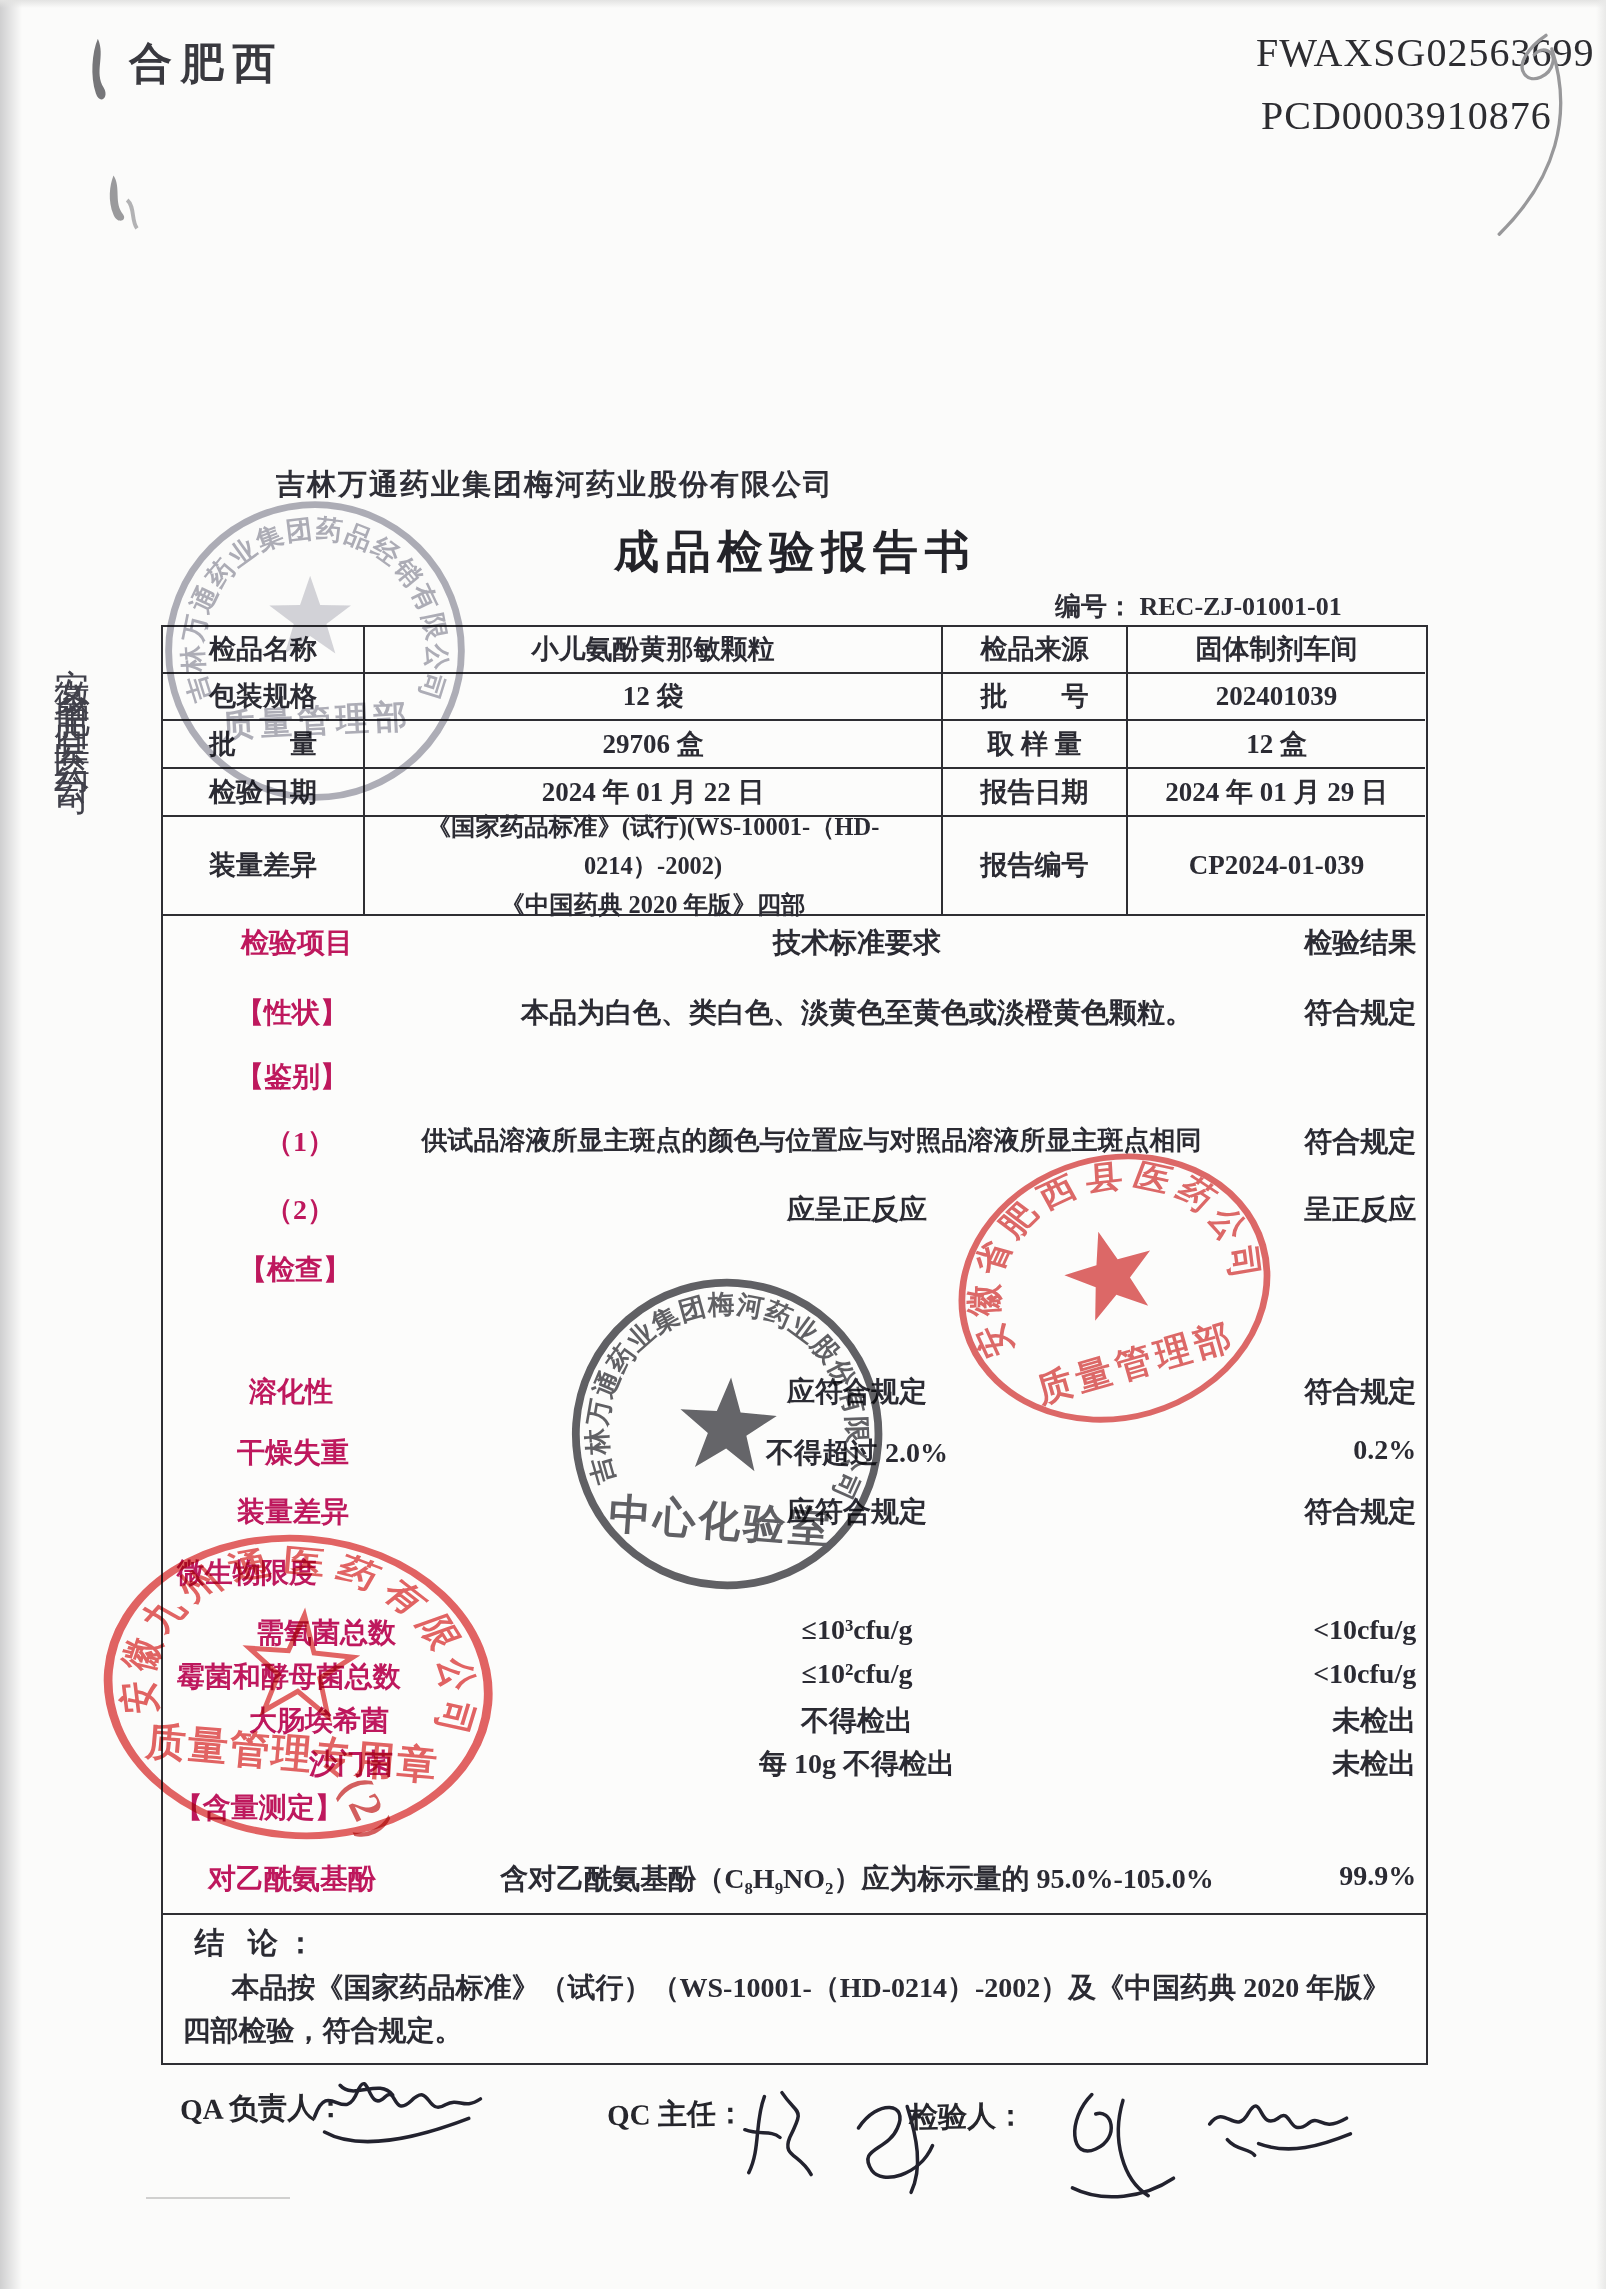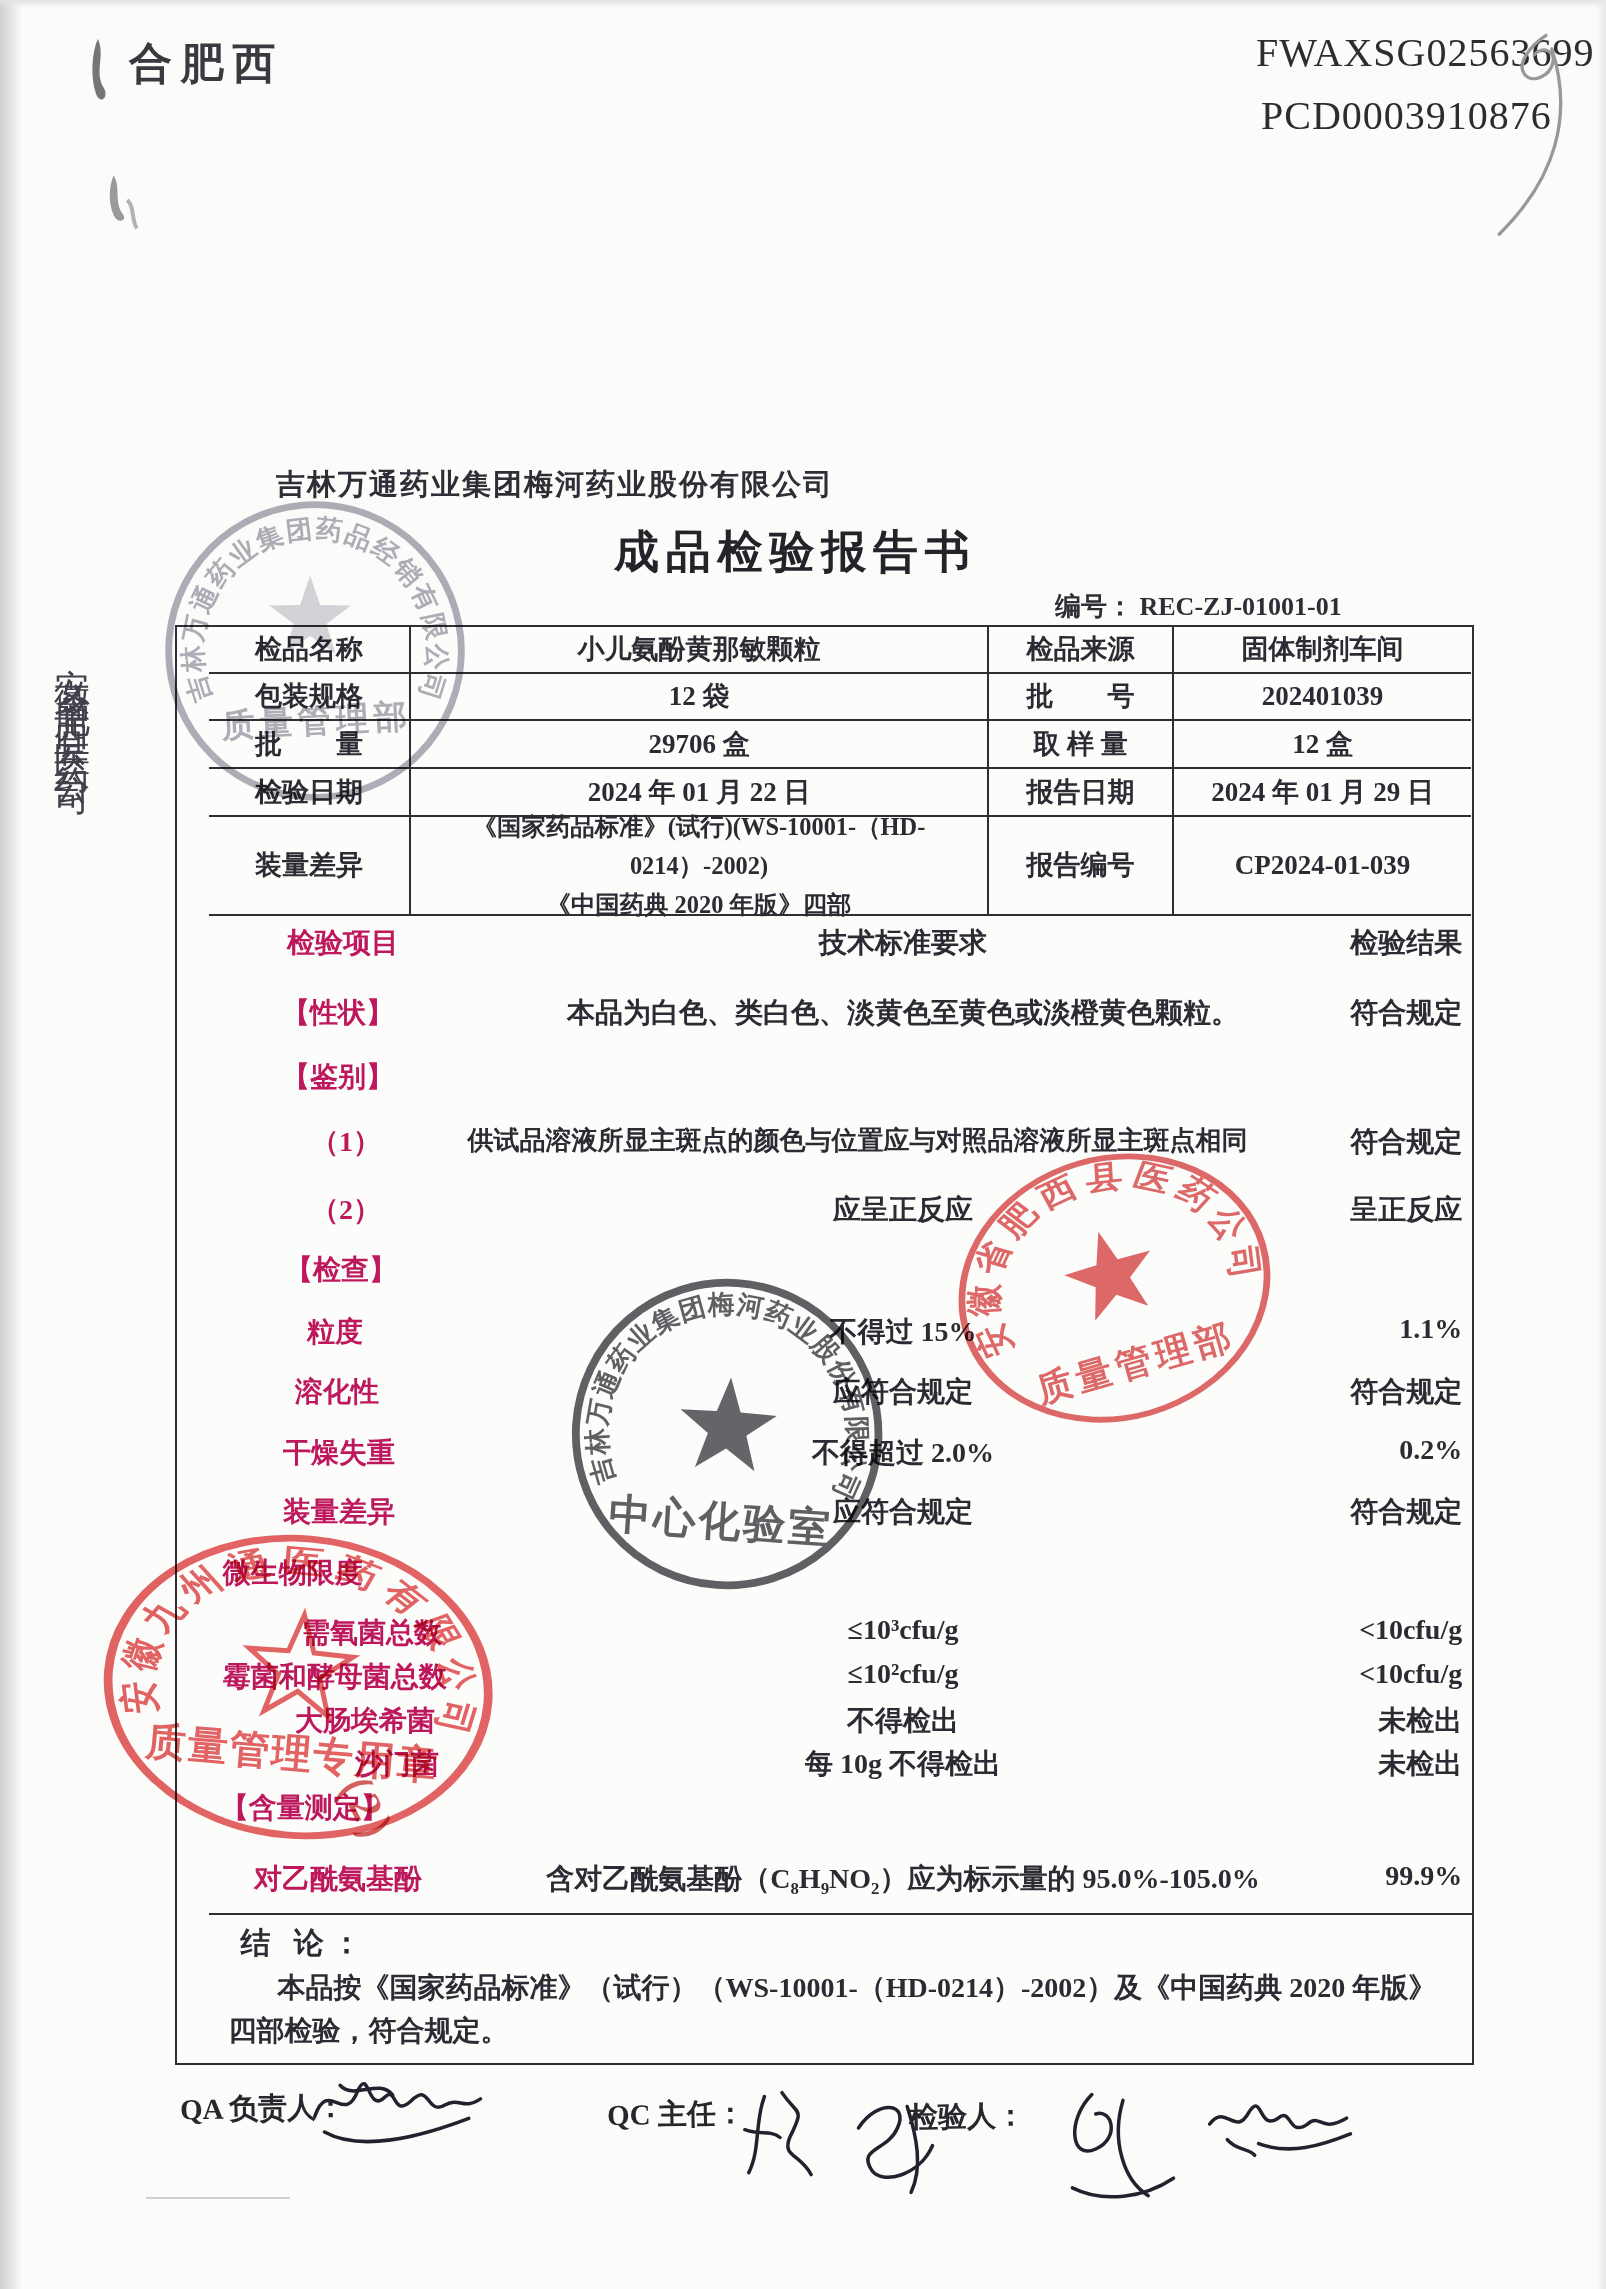--- a/index.html
+++ b/index.html
@@ -29,24 +29,23 @@
     writing-mode:vertical-rl;text-orientation:upright;
     font-size:36px;letter-spacing:12.7px;color:#41414b;font-weight:500;
   }
 
   .company{left:276px;top:465px;font-size:29px;font-weight:700;letter-spacing:2px;color:#2e2e36;}
   .title{left:614px;top:522px;font-size:45px;font-weight:700;letter-spacing:6.8px;color:#232329;}
   .doc-no{left:1055px;top:589px;font-size:26px;font-weight:700;color:#2e2e36;}
 
   
   .frame{
-    left:175px;top:625px;width:1263px;
+    left:161px;top:625px;width:1263px;
     border:2.9px solid #2e2e33;
     background:rgba(255,255,255,0.25);
-    padding-left:32px;
   }
   .info-grid{
     display:grid;
     grid-template-columns:202px 578px 185px 297px;
     grid-template-rows:47px 47px 48px 48px 99px;
   }
   .cell{
     display:flex;align-items:center;justify-content:center;
     font-size:27px;color:#2b2b33;text-align:center;line-height:1.2;
     border-bottom:2px solid #2e2e33;
@@ -166,25 +165,20 @@
       <span class="ireq wide">供试品溶液所显主斑点的颜色与位置应与对照品溶液所显主斑点相同</span>
       <span class="ires">符合规定</span>
     </div>
     <div class="irow" style="top:275px">
       <span class="iname" style="left:102px">（2）</span>
       <span class="ireq">应呈正反应</span>
       <span class="ires">呈正反应</span>
     </div>
     <div class="irow" style="top:335px">
       <span class="iname" style="left:76px">【检查】</span>
-    </div>
-    <div class="irow" style="top:397px">
-      <span class="iname" style="left:98px">粒度</span>
-      <span class="ireq">不得过 15%</span>
-      <span class="ires">1.1%</span>
     </div>
     <div class="irow" style="top:457px">
       <span class="iname" style="left:86px">溶化性</span>
       <span class="ireq">应符合规定</span>
       <span class="ires">符合规定</span>
     </div>
     <div class="irow" style="top:518px">
       <span class="iname" style="left:74px">干燥失重</span>
       <span class="ireq">不得超过 2.0%</span>
       <span class="ires">0.2%</span>

